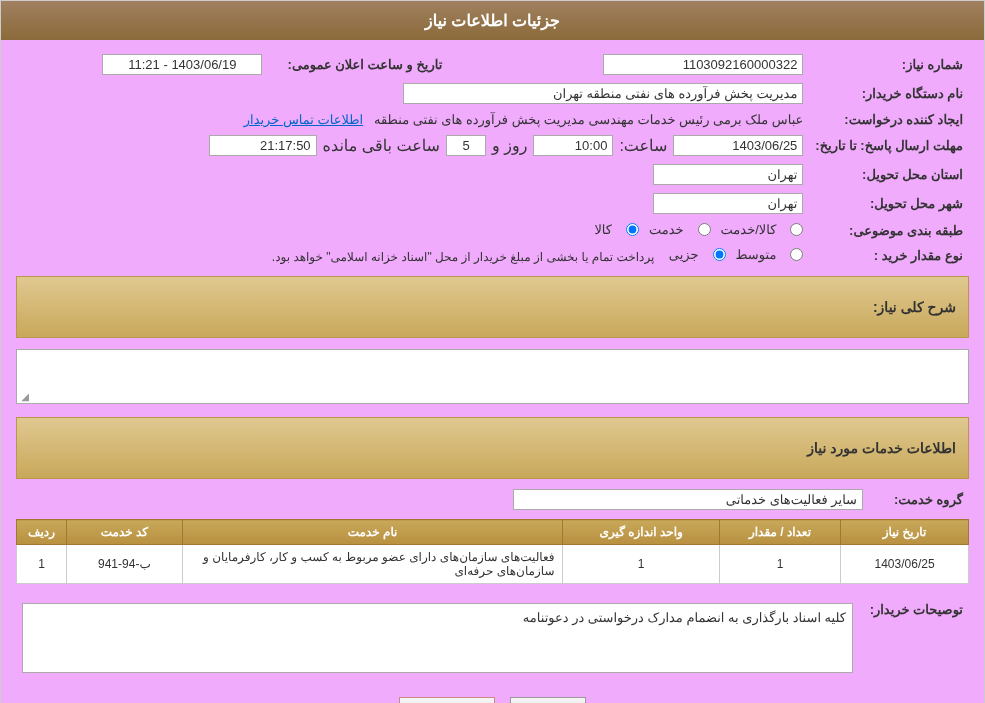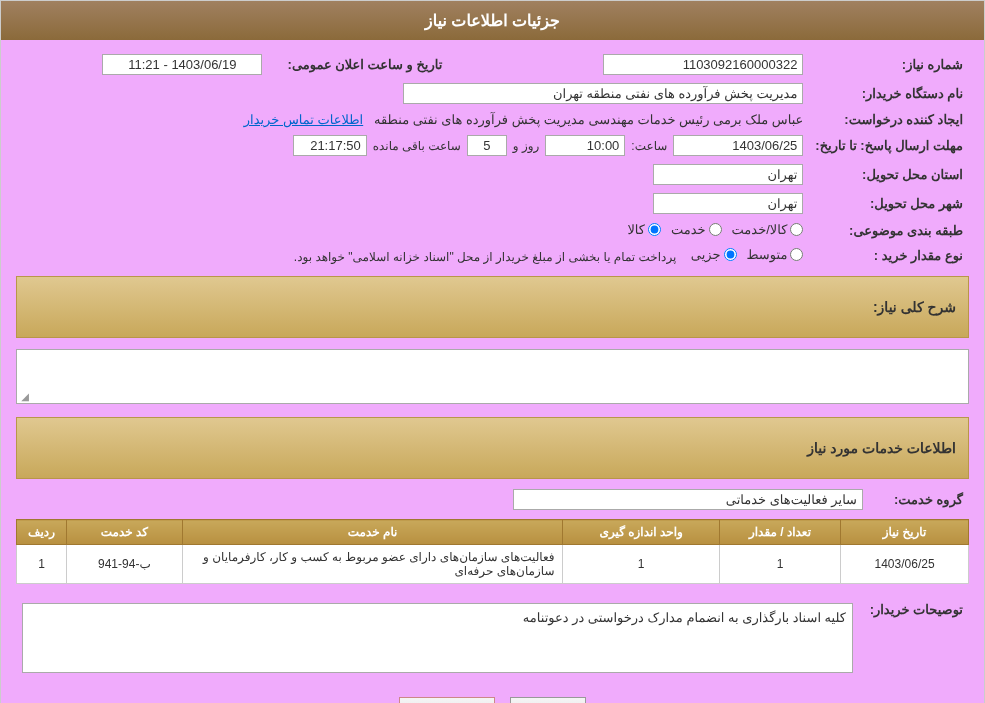--- a/index.html
+++ b/index.html
@@ -50,36 +50,36 @@
       width: 130px;
     }
     .input-time {
       width: 80px;
     }
     .input-days {
       width: 40px;
       text-align: center;
     }
     .input-remaining {
-      width: 74px;
+      width: 108px;
     }
     .link-blue {
       color: #0066cc;
       text-decoration: underline;
       cursor: pointer;
     }
     .radio-group {
       display: inline-flex;
       gap: 10px;
       align-items: center;
     }
     .radio-item {
       display: inline-flex;
       align-items: center;
-      gap: 3px;
+      gap: 14px;
     }
     .section-header {
       background: linear-gradient(to bottom, #e0c890, #c8a85a);
       padding: 22px 12px;
       font-weight: bold;
       font-size: 14px;
       margin: 8px 0 6px 0;
       border: 1px solid #b8964a;
     }
     .services-table {
@@ -154,21 +154,21 @@
       background: linear-gradient(to bottom, #f5f5f5, #e0e0e0);
       border: 1px solid #cc8888;
     }
     .row-flex {
       display: flex;
       align-items: center;
       gap: 6px;
       flex-wrap: wrap;
     }
     .small-label {
-      font-size: 12px;
+      font-size: 16px;
       white-space: nowrap;
     }
     .inline-border {
       border: 1px solid #aaa;
       padding: 2px 5px;
       display: inline-block;
       background: #fff;
     }
   </style>
 </head>

